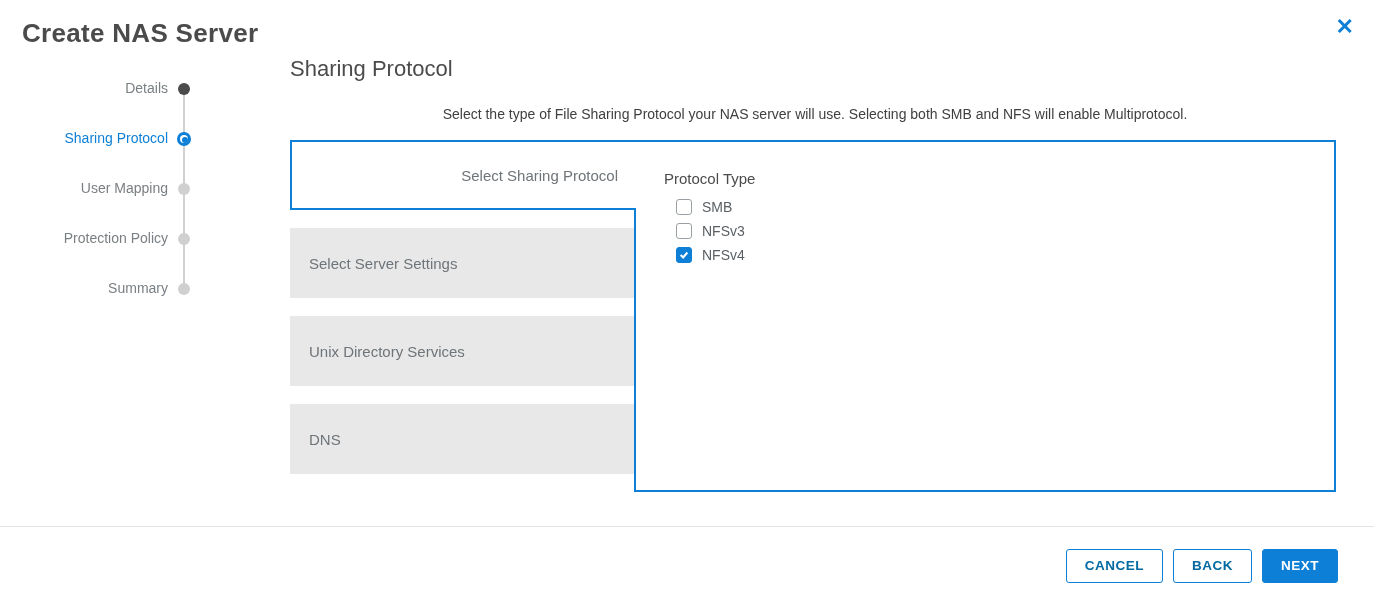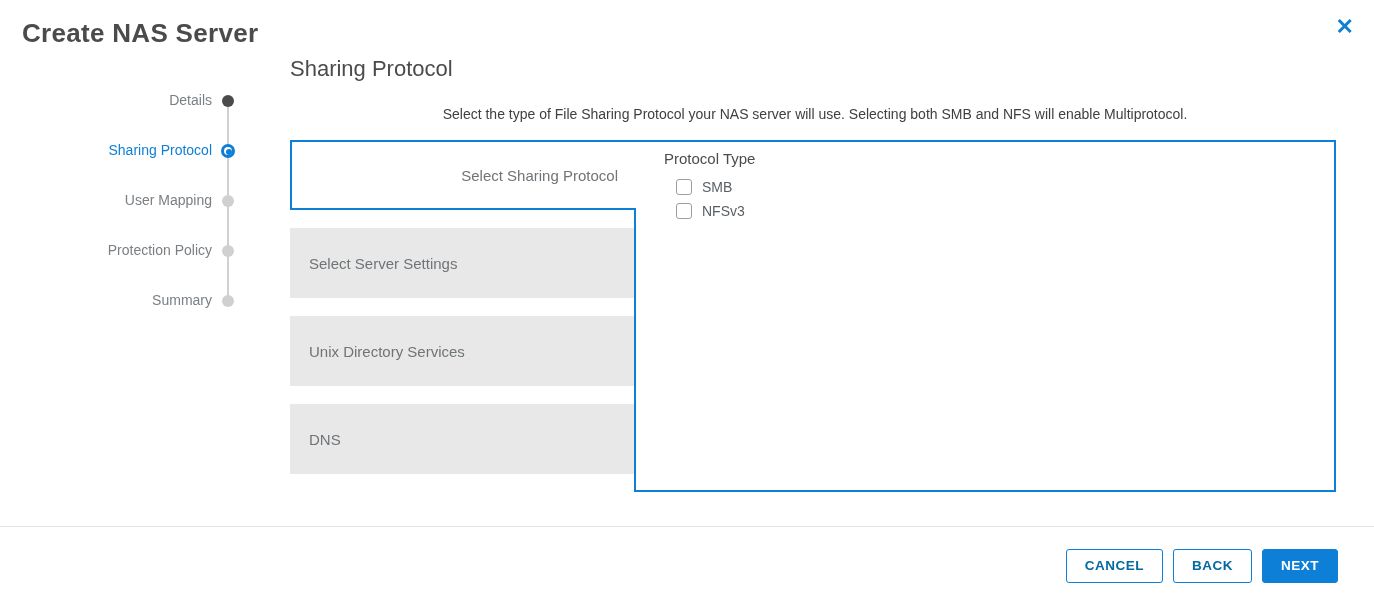--- a/index.html
+++ b/index.html
@@ -29,23 +29,22 @@
     color: #0e7fd6;
     font-size: 22px;
     font-weight: 700;
     cursor: pointer;
     line-height: 1;
   }
   
   .stepper {
     position: absolute;
     left: 0px;
-    top: 92px;
+    top: 80px;
     width: 200px;
-    margin-left: 44px;
   }
   .step-line {
     position: absolute;
     left: 183px;
     top: 8px;
     width: 2px;
     height: 202px;
     background: #d0d0d0;
   }
   .step {
@@ -134,21 +133,21 @@
     justify-content: flex-end;
   }
   .right-panel {
     position: absolute;
     left: 344px;
     top: 0;
     width: 702px;
     height: 352px;
     border: 2px solid #0e7fd6;
     background:#fff;
-    padding: 8px 28px;
+    padding: 28px 28px;
   }
   .panel-heading {
     font-size: 15px;
     color: #4b4b4b;
     margin-bottom: 12px;
   }
   .chk-row {
     display: flex;
     align-items: center;
     margin: 8px 12px;
@@ -267,20 +266,28 @@
           
         </span>
         <span>SMB</span>
       </div>
       <div class="chk-row">
         <span class="chk">
           
         </span>
         <span>NFSv3</span>
       </div>
+      <div class="chk-row">
+        <span class="chk checked">
+          <svg viewBox="0 0 12 12">
+              <polyline points="2,6 5,9 10,3"></polyline>
+            </svg>
+        </span>
+        <span>NFSv4</span>
+      </div>
     </div>
   </div>
 </div>
 
 <div class="footer-bar">
   <div class="btn outline">CANCEL</div>
   <div class="btn outline">BACK</div>
   <div class="btn primary">NEXT</div>
 </div>
 

